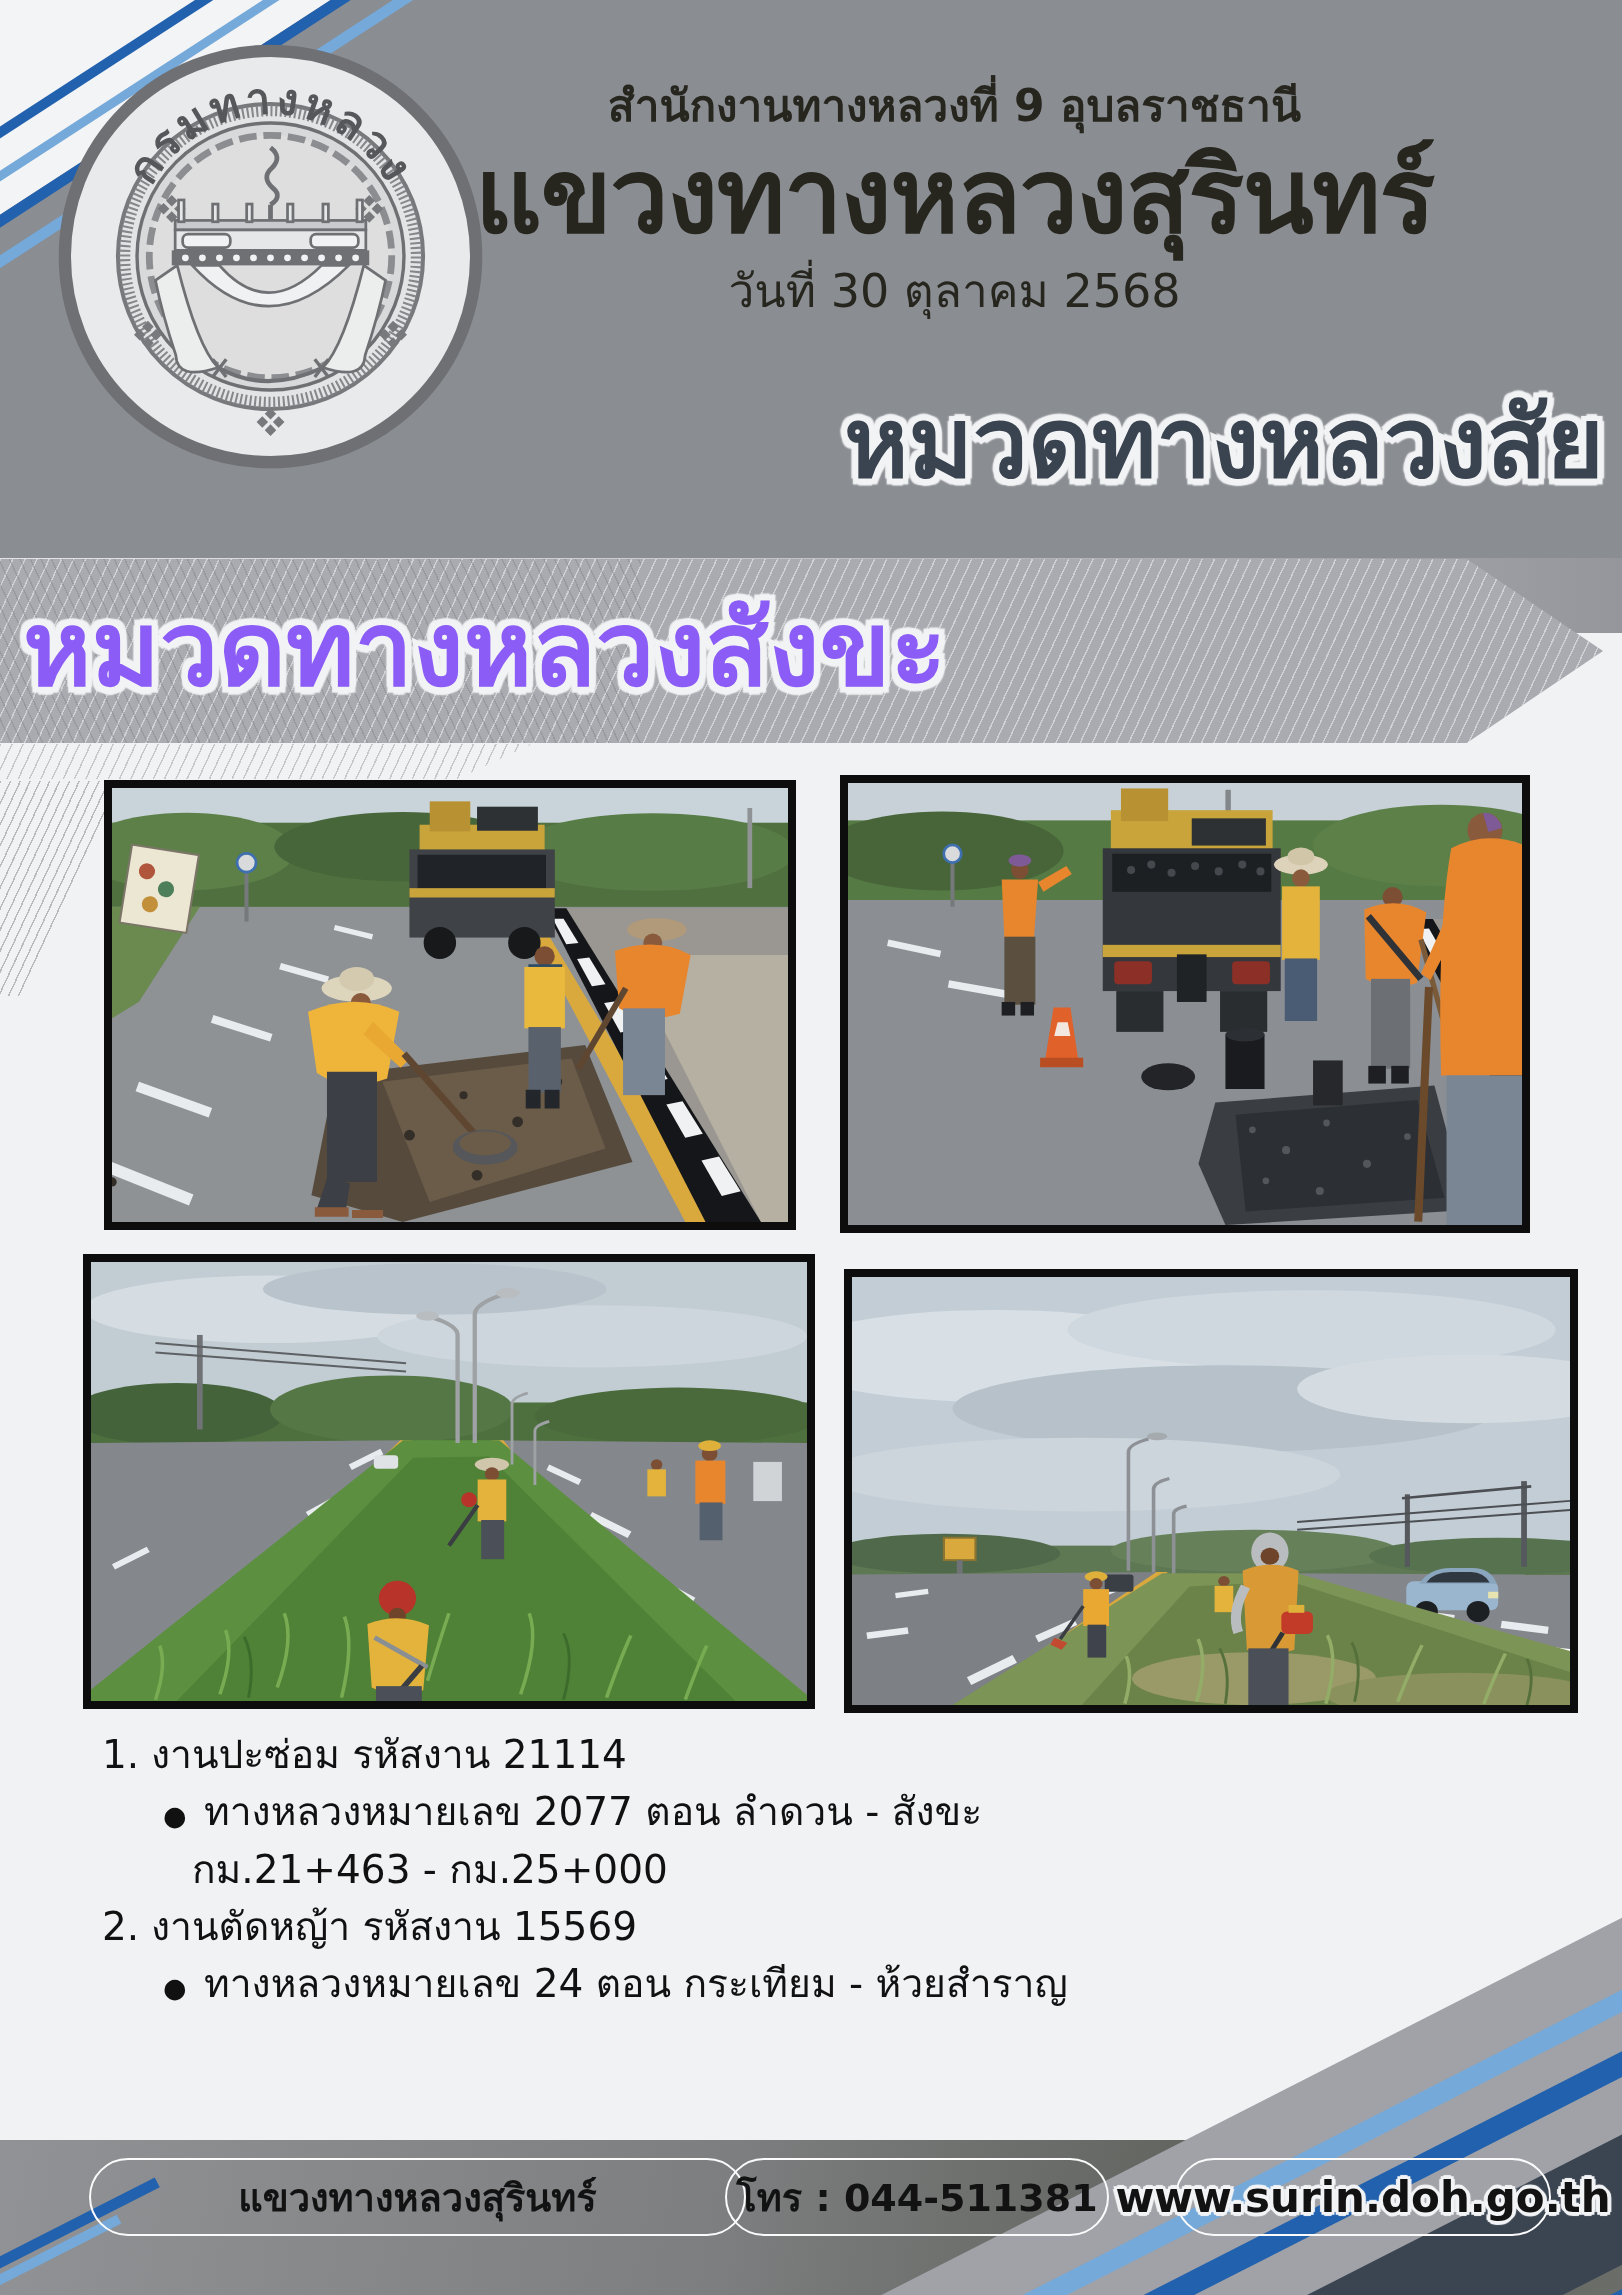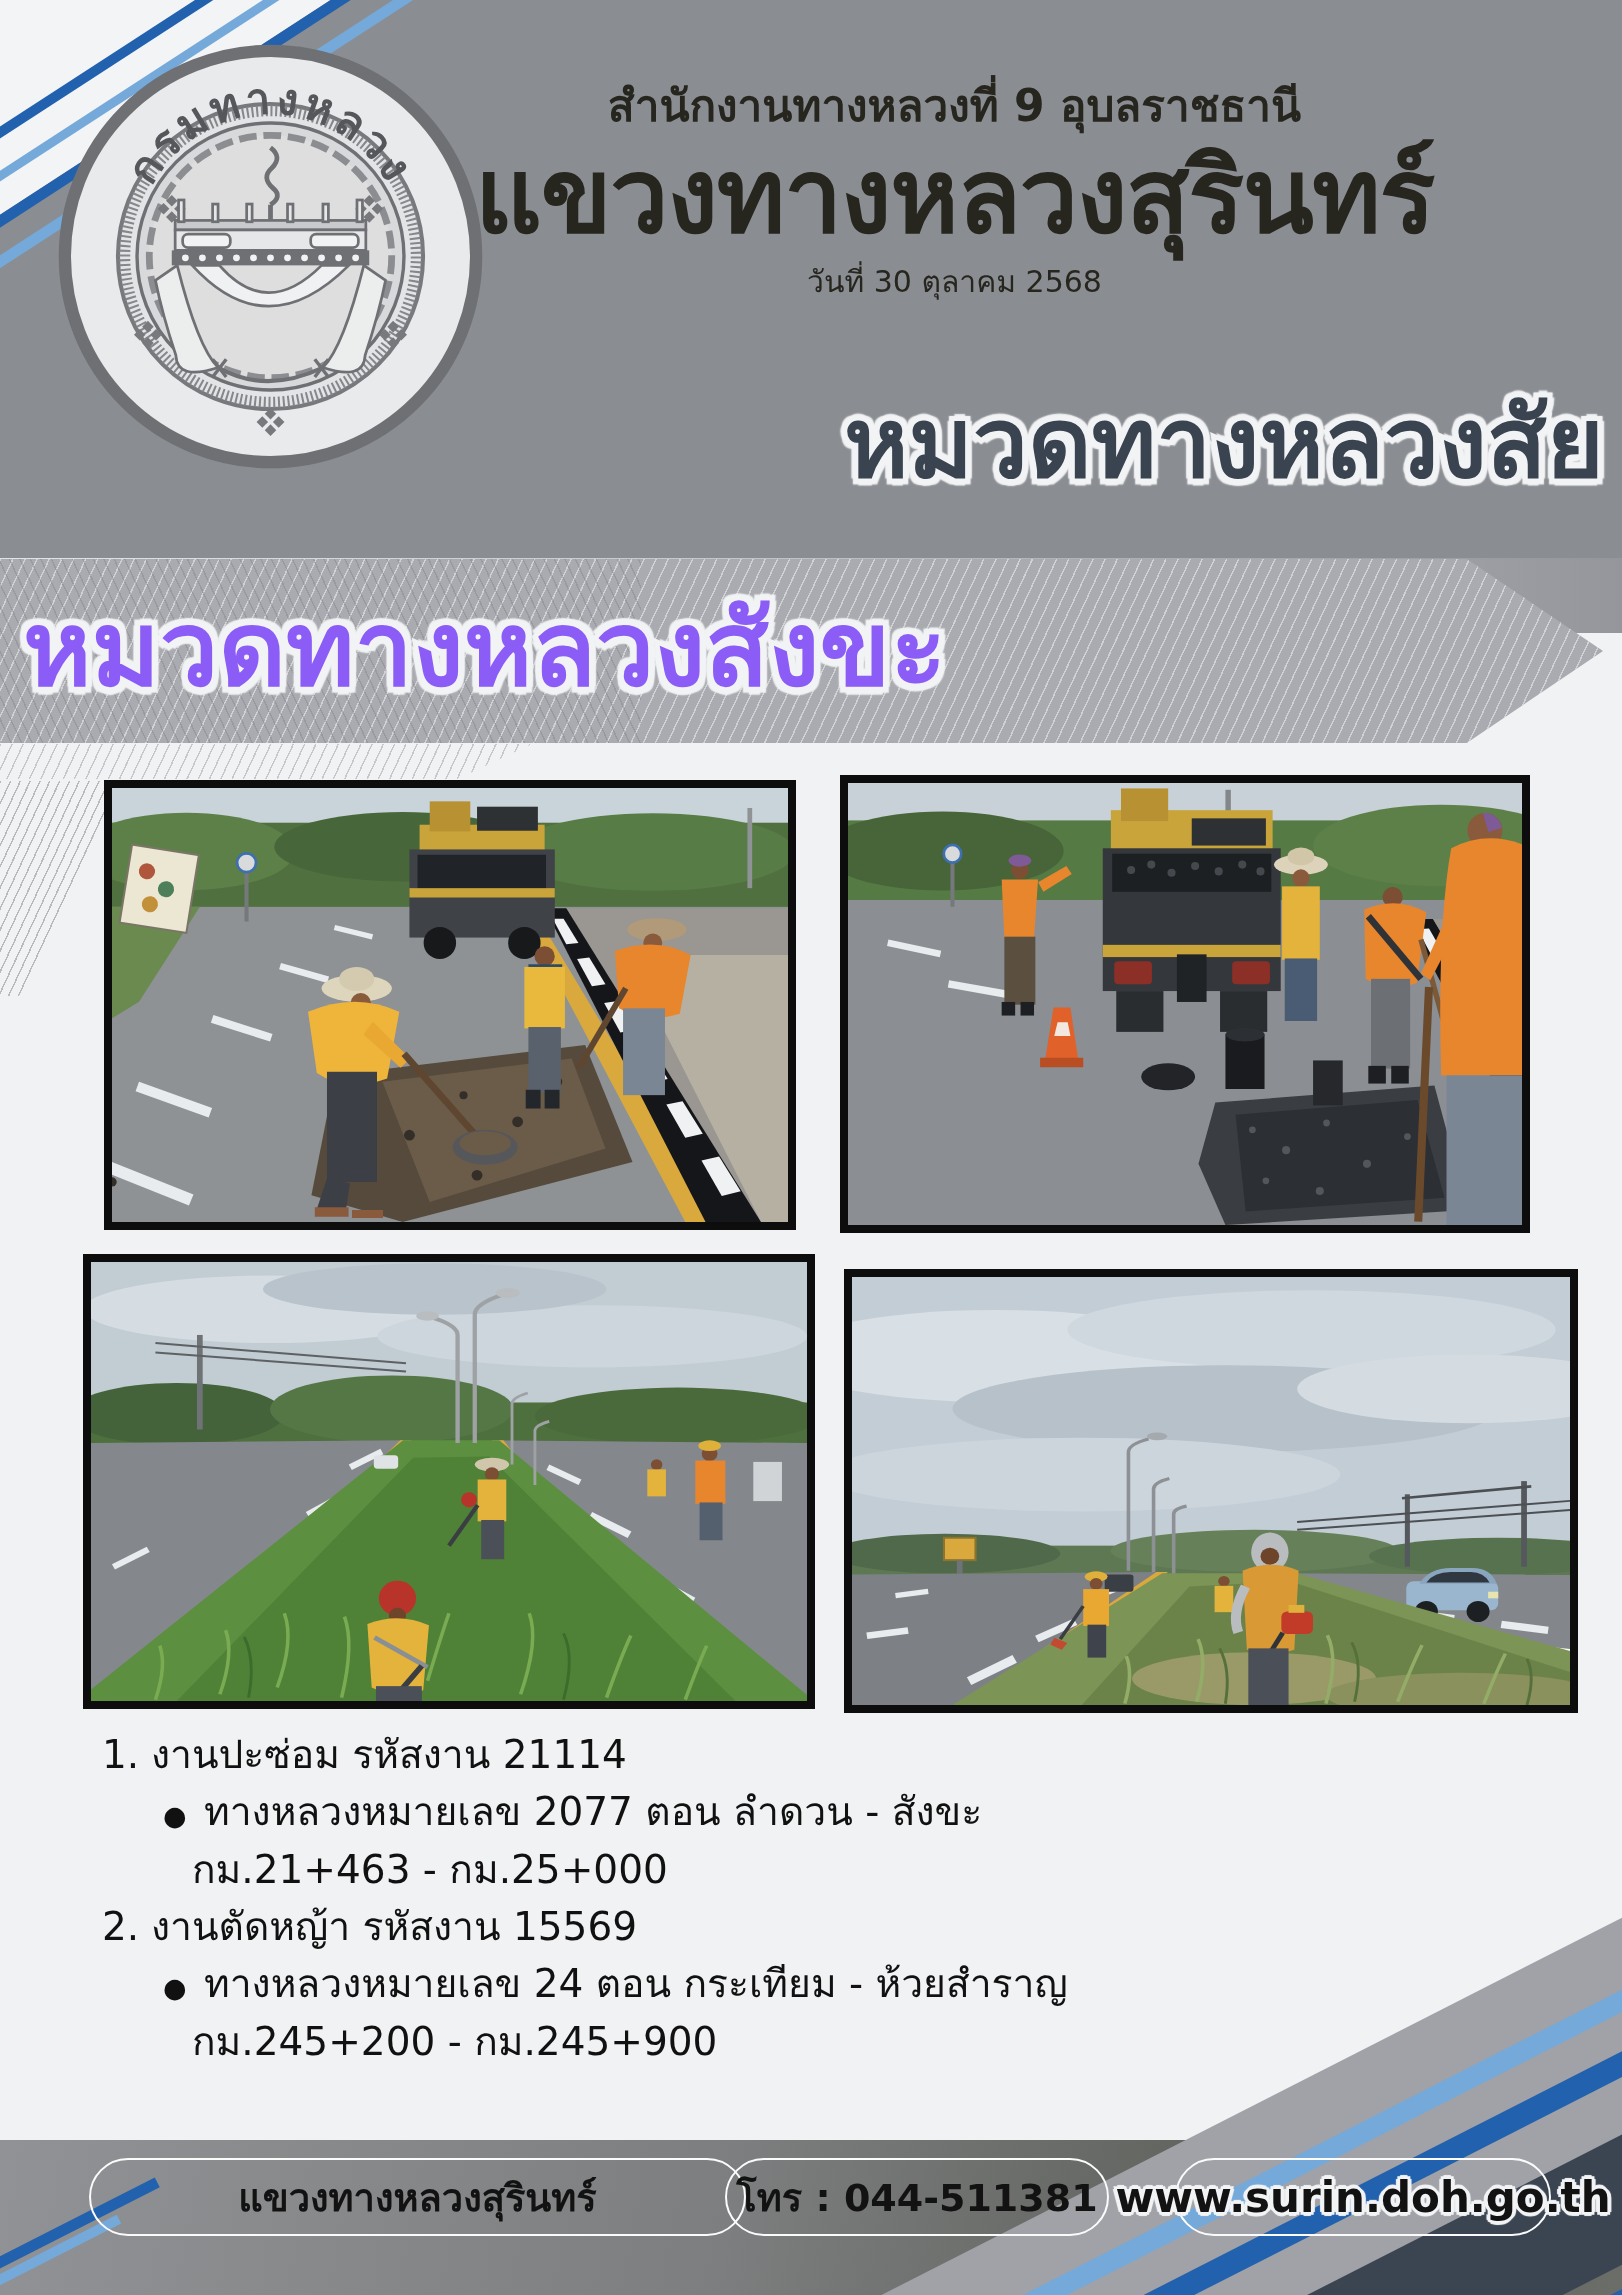--- a/index.html
+++ b/index.html
@@ -13,21 +13,21 @@
   
   .header-band{left:0;top:0;width:1623px;height:598px;background:#8a8d92;z-index:1;}
   .grad-band{left:0;top:558px;width:1623px;height:75px;
     background:linear-gradient(to right,#e3e4e7 0%,#c9cacd 40%,#94969b 100%);z-index:2;}
   .deco-rot{transform-origin:0 0;z-index:2;}
   .strip{width:100%;}
 
   .header-text{left:423px;top:82px;width:1063px;text-align:center;z-index:6;color:#26261f;}
   .office-line{font-size:44px;font-weight:600;line-height:1.1;}
   .district-title{font-size:104px;font-weight:800;line-height:1.28;letter-spacing:-1.4px;}
-  .date-line{font-size:30px;font-weight:500;line-height:1.2;}
+  .date-line{font-size:46px;font-weight:500;line-height:1.2;}
 
   .logo-wrap{left:56px;top:42px;width:429px;height:429px;z-index:7;}
 
   
   .slogan{right:19px;top:390px;text-align:right;z-index:8;
     font-size:98px;font-weight:800;line-height:1.10;color:#3a4350;
     -webkit-text-stroke:9.5px #f2f3f5;paint-order:stroke fill;
     text-shadow:0 0 6.8px #f2f3f5,6.8px 0 1.4px #f2f3f5,-6.8px 0 1.4px #f2f3f5,0 6.8px 1.4px #f2f3f5,
       0 -6.8px 1.4px #f2f3f5,5.5px 5.5px 1.4px #f2f3f5,-5.5px 5.5px 1.4px #f2f3f5,5.5px -5.5px 1.4px #f2f3f5,-5.5px -5.5px 1.4px #f2f3f5;}
 
@@ -624,23 +624,20 @@
       <span class="wl-km">กม.21+463 - กม.25+000</span>
     </div>
     <div class="wl-row">
       <span class="wl-num">2.</span>
       <span>งานตัดหญ้า รหัสงาน 15569</span>
     </div>
     <div class="wl-row">
       <span class="wl-bullet">●</span>
       <span>ทางหลวงหมายเลข 24 ตอน กระเทียม - ห้วยสำราญ</span>
     </div>
-    <div class="wl-row">
-      <span class="wl-km">กม.245+200 - กม.245+900</span>
-    </div>
   </div>
 
   <div class="abs hatch-fan"></div>
   <div class="abs footer-band"></div>
 
   <div class="abs fstripe" style="left:852px;top:2310px;width:1159px;height:204px;background:#a0a2a7;transform:rotate(-27deg);"></div>
   <div class="abs fstripe" style="left:958px;top:2328px;width:1022px;height:20.4px;background:#74a9da;transform:rotate(-27deg);"></div>
   <div class="abs fstripe" style="left:1016px;top:2360px;width:1022px;height:23px;background:#2161ae;transform:rotate(-27deg);"></div>
   <div class="abs fstripe" style="left:1050px;top:2426px;width:1159px;height:116px;background:#3b4552;transform:rotate(-27deg);"></div>
   <div class="abs fstripe" style="left:1159px;top:2525px;width:1022px;height:20.4px;background:#2161ae;transform:rotate(-27deg);"></div>

